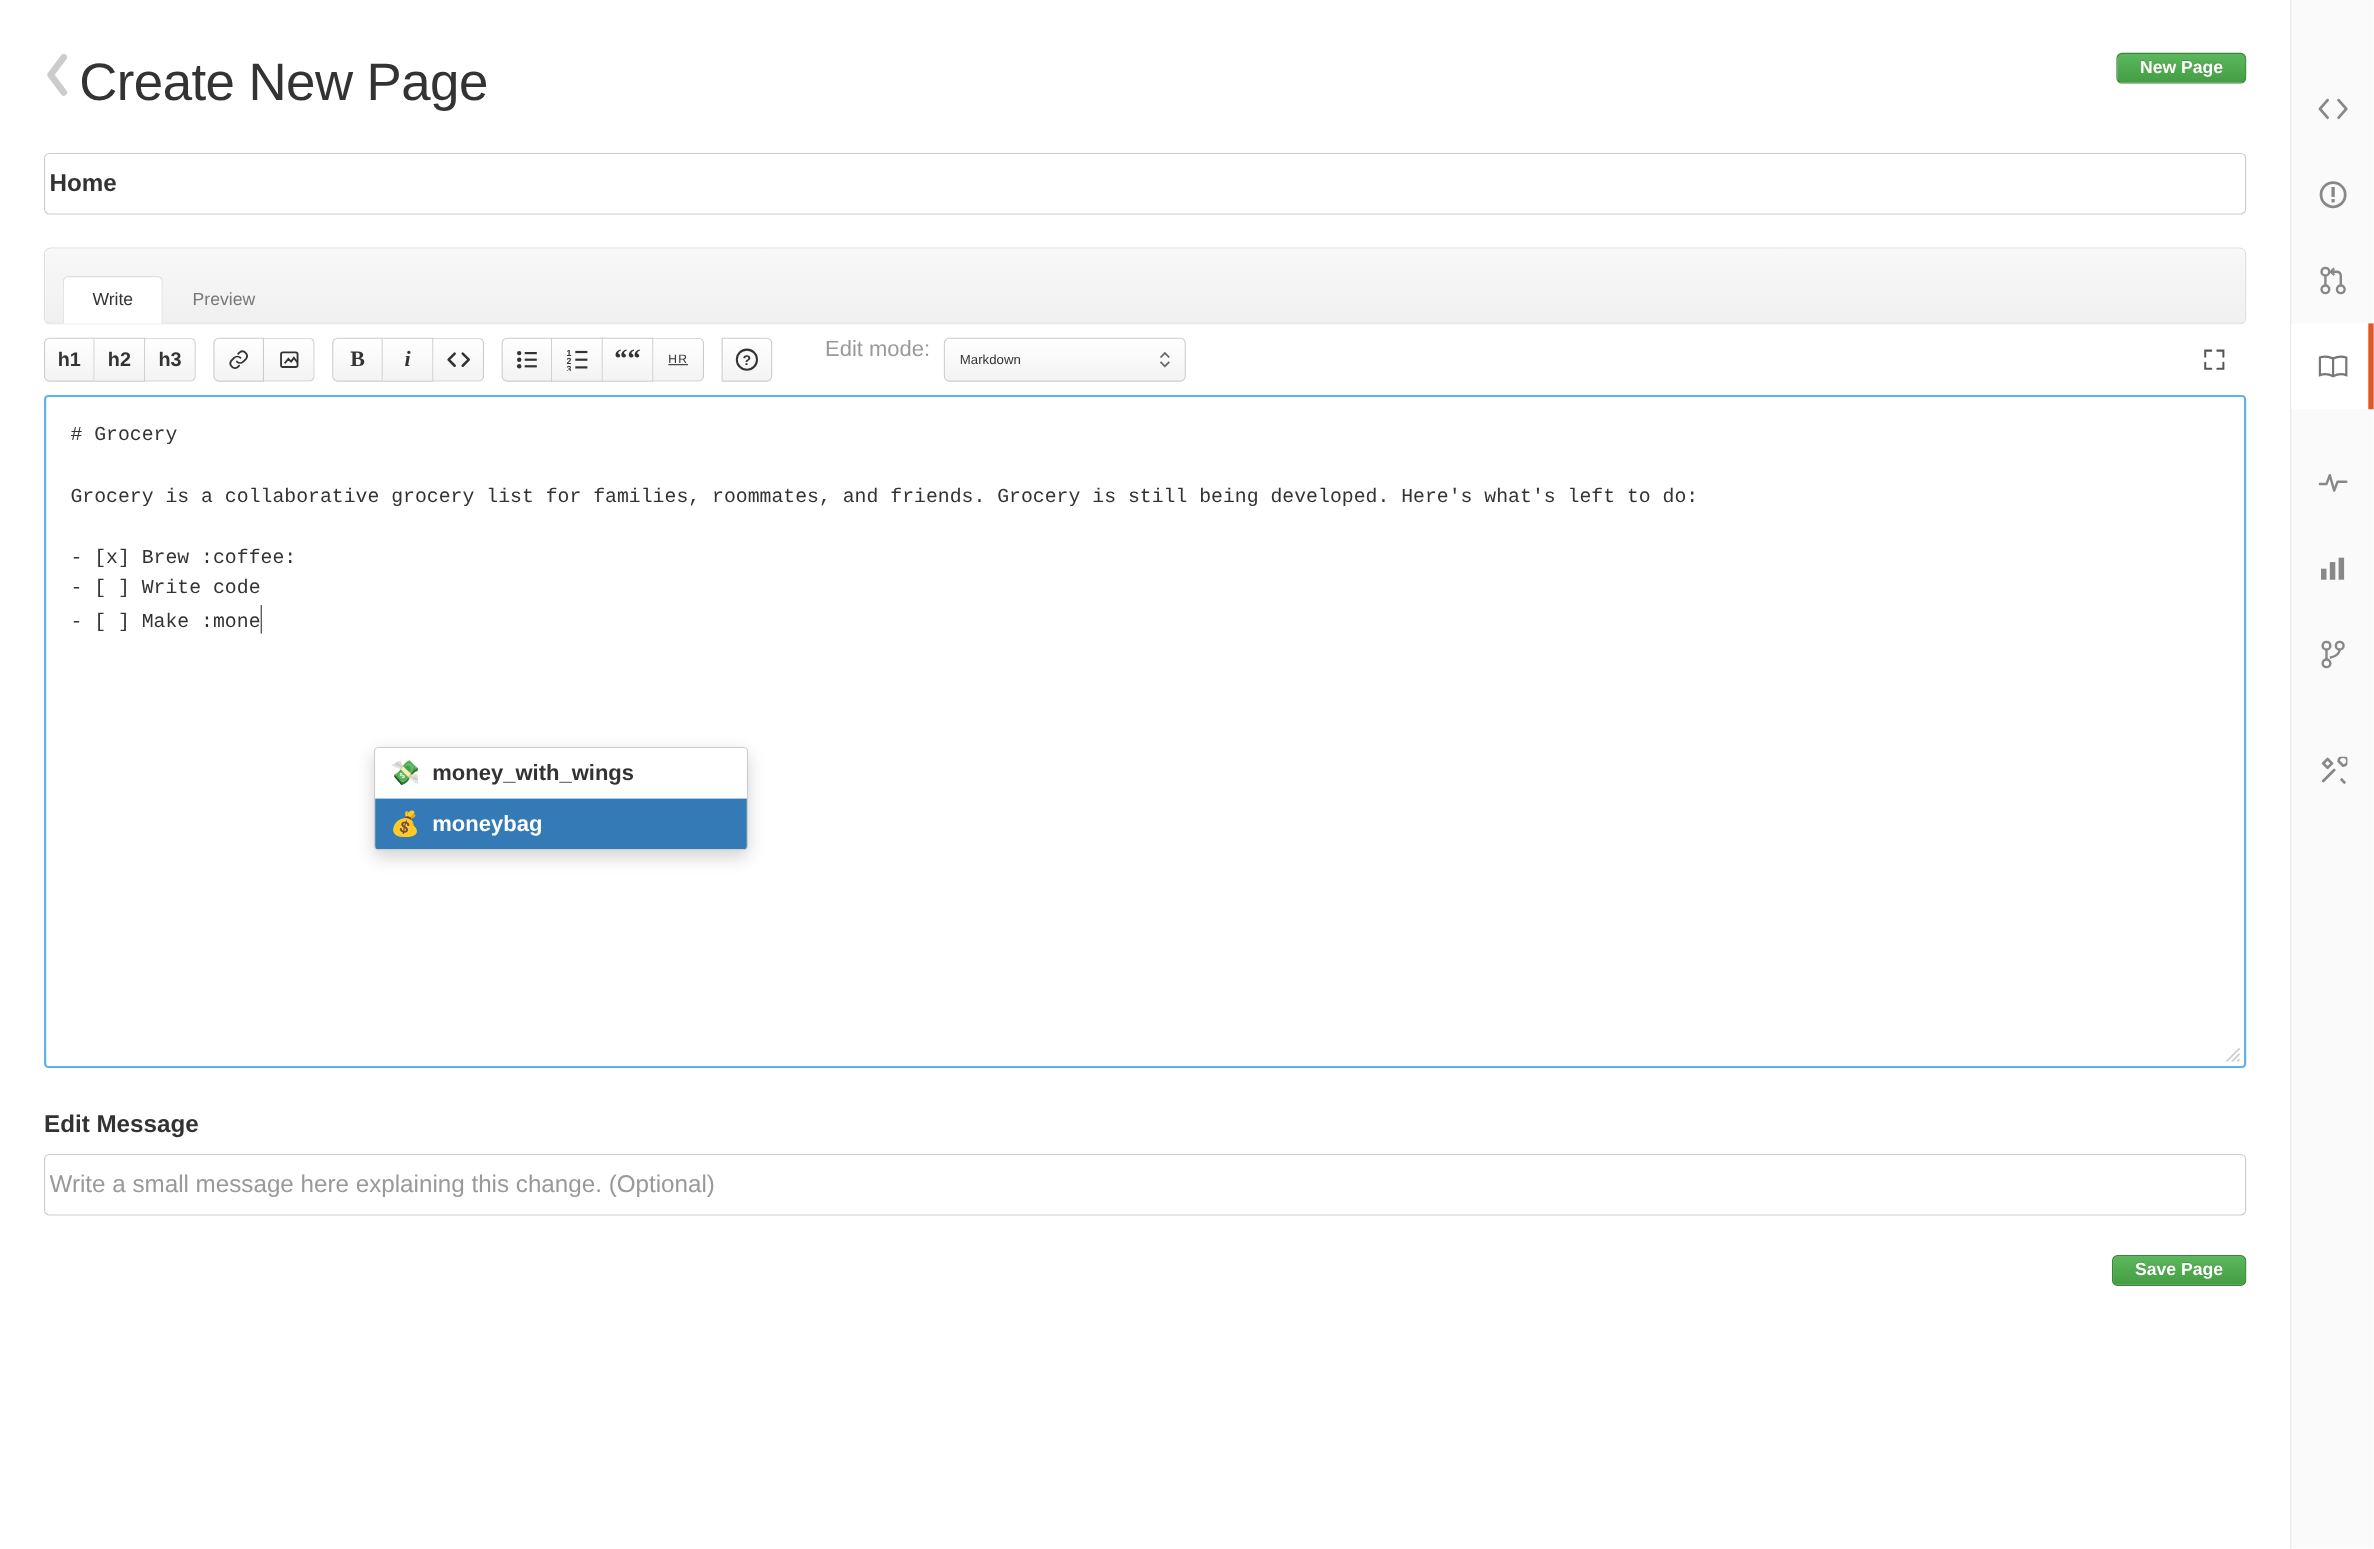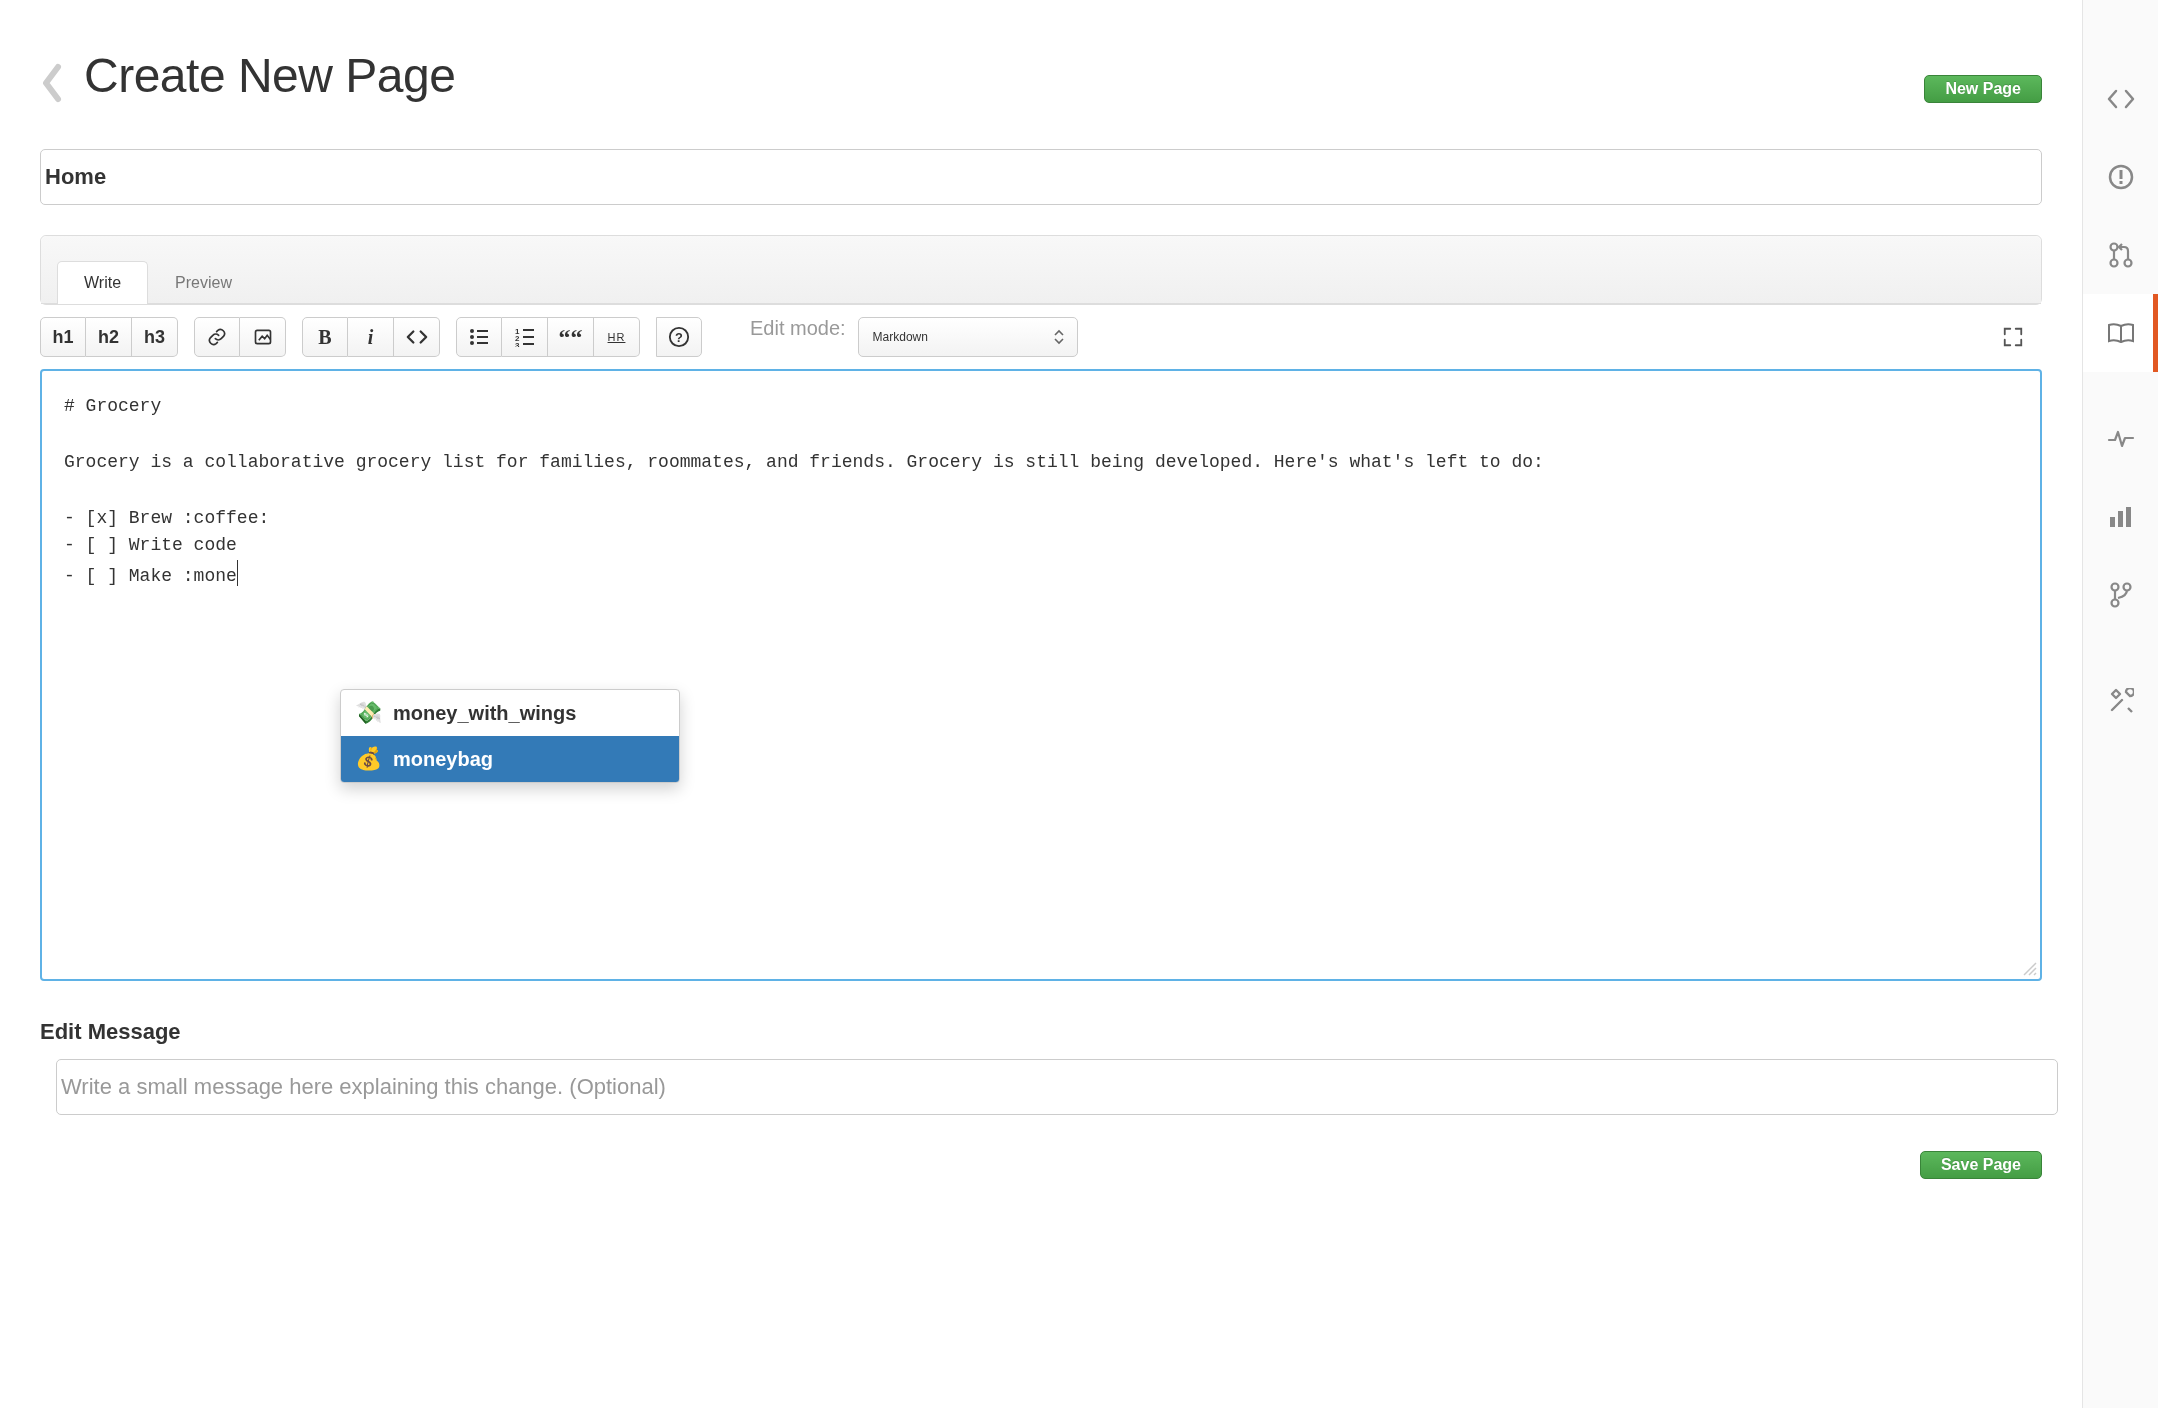--- a/index.html
+++ b/index.html
@@ -5,21 +5,21 @@
   * { box-sizing: border-box; }
   html, body { margin: 0; padding: 0; font-family: "Helvetica Neue", Helvetica, Arial, sans-serif; font-size: 14px; color: #333; background: #fff; }
   .app { display: flex; width: 2158px; height: 1408px; }
   .main { flex: 1; padding: 48px 40px 40px 40px; position: relative; }
   .rail { width: 76px; border-left: 1px solid #e5e5e5; display: flex; flex-direction: column; align-items: stretch; padding-top: 60px; gap: 0; background: #fafafa; }
   .rail-item { width: 100%; height: 78px; display:flex; align-items:center; justify-content:center; color: #777; position:relative; cursor:pointer; }
   .rail-item.active { background:#fff; }
   .rail-item.active::after { content:""; position:absolute; right:0; top:0; bottom:0; width:5px; background:#e25822; }
   .rail-sep { height: 28px; }
 
-  .header-row { display:flex; align-items:flex-end; gap: 18px; margin-bottom: 46px; }
+  .header-row { display:flex; align-items:flex-start; gap: 6px; margin-bottom: 36px; }
   .back-chevron { color:#bbb; cursor:pointer; display:flex; align-items:center; }
   .page-title { font-size: 48px; font-weight: 500; color:#333; margin:0; flex:1; letter-spacing: -0.5px;}
   .btn { display:inline-flex; align-items:center; justify-content:center; padding: 4px 20px; border-radius: 5px; font-size: 16px; font-weight: 600; cursor:pointer; border:1px solid; text-shadow: 0 -1px 0 rgba(0,0,0,0.15); }
   .btn-green { background: linear-gradient(#5cb85c,#449d44); color:#fff; border-color:#398439; }
 
   .field { width: 100%; border:1px solid #ccc; border-radius:5px; padding: 14px 4px; font-size: 22px; color:#333; background:#fff; }
   .field::placeholder { color:#999; }
 
   .editor-panel { margin-top: 30px; border:1px solid #ddd; border-radius: 6px; overflow:visible; }
   .tabstrip { background: linear-gradient(#f8f8f8,#f0f0f0); border-bottom:1px solid #ddd; display:flex; align-items:flex-end; padding: 14px 16px 0 16px; gap: 0; height: 68px; border-radius:6px 6px 0 0;}
@@ -207,21 +207,21 @@
         </div>
 
       <span class="editor-resize-handle">
         <svg width="16" height="16" viewBox="0 0 16 16">
             <path d="M2 14 L14 2 M7 14 L14 7 M12 14 L14 12" stroke="#999" stroke-width="1.5"></path>
           </svg>
       </span>
     </div>
 
     <div class="section-label">Edit Message</div>
-    <input class="field" type="text" style="font-weight: 400; margin-left: 16px;" placeholder="Write a small message here explaining this change. (Optional)">
+    <input class="field" type="text" style="font-weight: 400;" placeholder="Write a small message here explaining this change. (Optional)">
 
     <div class="footer-row">
       <button class="btn btn-green">Save Page</button>
     </div>
 
   </div>
 
   <div class="rail">
     <div class="rail-item">
       <span>

